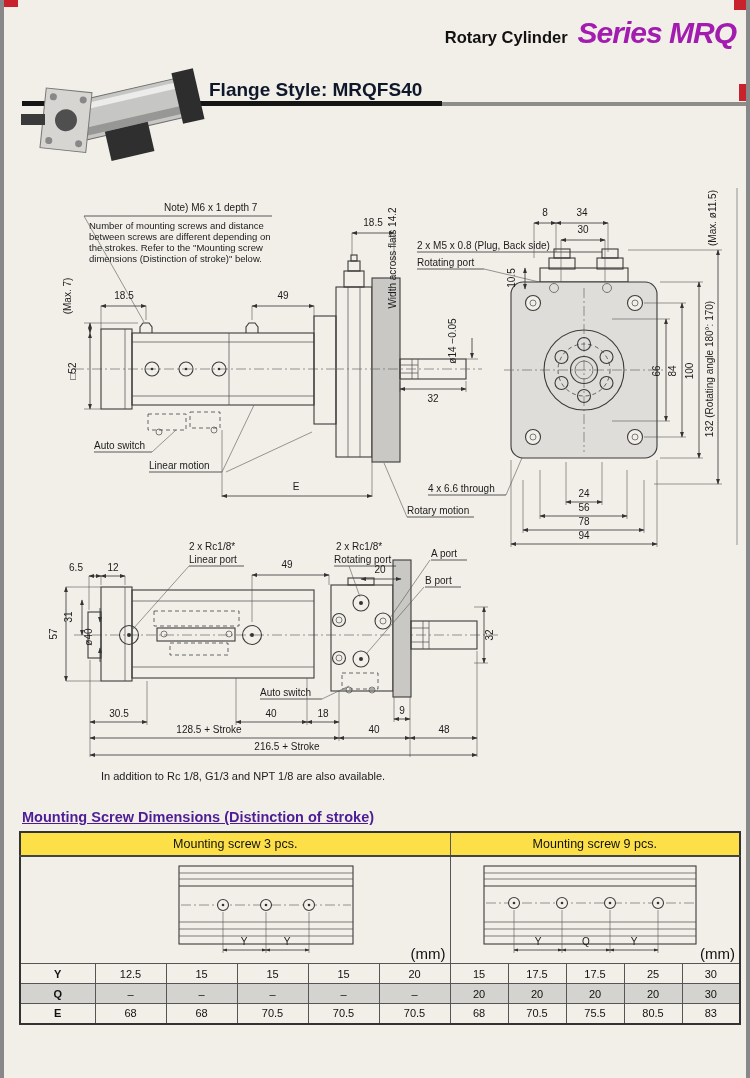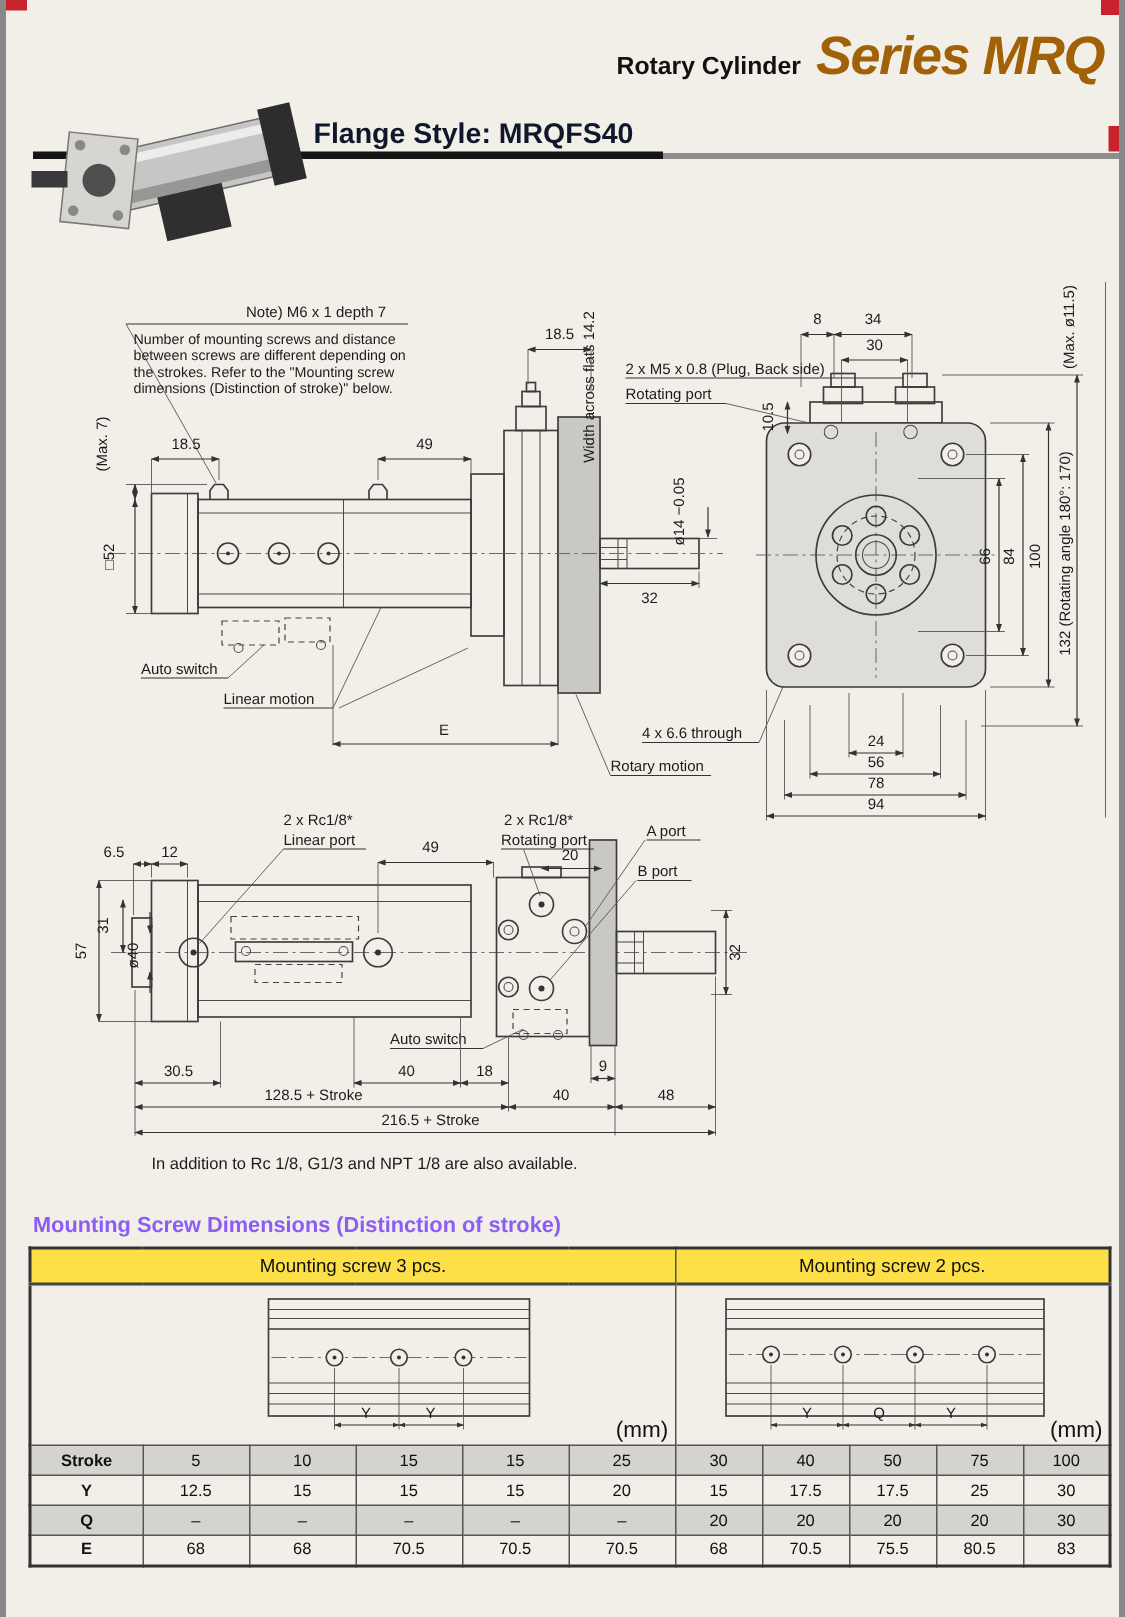--- a/index.html
+++ b/index.html
@@ -4,39 +4,39 @@
 <style>
   html,body{margin:0;padding:0;}
   body{font-family:"Liberation Sans",sans-serif;background:#888;}
   #page{position:relative;width:742px;height:1078px;background:#f2efe9;overflow:hidden;margin:0 auto;}
   .red{position:absolute;background:#c8232c;}
   .red-tl{left:0;top:0;width:14px;height:7px;}
   .red-tr{right:0;top:0;width:12px;height:10px;}
   .red-tab{right:0;top:84px;width:7px;height:17px;}
   #hdr{position:absolute;top:16px;right:10px;display:flex;align-items:baseline;gap:10px;}
   #hdr .ptype{font-size:16.5px;font-weight:bold;color:#111;}
-  #hdr .series{font-size:36px;font-weight:bold;font-style:italic;color:#a16207;letter-spacing:-1px;}
+  #hdr .series{font-size:30px;font-weight:bold;font-style:italic;color:#a21caf;letter-spacing:-1px;}
   .rule-black{position:absolute;left:18px;top:101px;width:420px;height:5px;background:#151515;z-index:1;}
   .rule-gray{position:absolute;left:438px;top:102px;width:305px;height:4px;background:#8f8d89;z-index:1;}
   #title{position:absolute;left:205px;top:79px;font-size:19px;font-weight:bold;color:#0f172a;z-index:3;}
   #photo{position:absolute;left:15px;top:58px;z-index:2;}
   svg{position:absolute;left:0;overflow:visible;}
   .ln{stroke:#3b3b3b;stroke-width:1.1;fill:none;}
   .thin{stroke:#4a4a4a;stroke-width:0.7;fill:none;}
   .dim{stroke:#333;stroke-width:0.8;fill:none;}
   .ext{stroke:#555;stroke-width:0.6;fill:none;}
   .cl{stroke:#6a6a6a;stroke-width:0.7;stroke-dasharray:10 3 2 3;fill:none;}
   .dsh{stroke:#444;stroke-width:0.8;stroke-dasharray:4 3;fill:none;}
   text.t{font:10px "Liberation Sans",sans-serif;fill:#1b1b1b;}
   text.ts{font:9.5px "Liberation Sans",sans-serif;fill:#1b1b1b;}
   .fillg{fill:#c9c8c4;}
   .fillp{fill:#deddd9;}
   .hole{fill:#f2efe9;}
   #footnote{position:absolute;left:97px;top:770px;font-size:11px;color:#1b1b1b;}
-  #tbl-title{position:absolute;left:18px;top:809px;font-size:14.5px;font-weight:bold;color:#8b5cf6;}
+  #tbl-title{position:absolute;left:18px;top:809px;font-size:14.5px;font-weight:bold;color:#4c1d95;text-decoration:underline;}
   #mtable{position:absolute;left:15px;top:831px;width:720px;border-collapse:collapse;table-layout:fixed;}
   #mtable th,#mtable td{border:1px solid #555;font-size:11px;color:#111;text-align:center;padding:0;}
   #mtable{border:2px solid #333;}
   #mtable tr.ghead th{background:#fde047;height:22px;font-weight:normal;font-size:12.5px;border-bottom:2px solid #444;}
   #mtable tr.diagrow td{height:106px;position:relative;vertical-align:middle;}
   #mtable tr.data{height:20px;}
   #mtable tr.shade td,#mtable tr.shade th{background:#d5d3cf;}
   #mtable tr.data th{font-weight:bold;font-size:11px;}
   .mm{position:absolute;right:4px;bottom:1px;font-size:15px;color:#111;}
   .dsvg{position:static;display:block;}
@@ -400,21 +400,21 @@
         <col style="width:71px">
       <col style="width:58px">
         <col style="width:58px">
         <col style="width:58px">
         <col style="width:58px">
         <col style="width:58px">
     </colgroup>
     <tbody>
         <tr class="ghead">
       <th colspan="6">Mounting screw 3 pcs.</th>
-      <th colspan="5">Mounting screw 2 pcs.</th>
+      <th colspan="5">Mounting screw 9 pcs.</th>
     </tr>
     <tr class="diagrow">
       <td colspan="6">
         <svg class="dsvg" width="190" height="96" viewBox="0 0 190 96" style="margin-left:150px">
           <defs>
             <marker id="ar3" viewBox="0 0 10 10" refX="9" refY="5" markerWidth="6" markerHeight="6" orient="auto-start-reverse">
               <path d="M0,1.5 L10,5 L0,8.5 z" fill="#333"></path>
             </marker>
           </defs>
           <rect class="ln" x="8" y="4" width="174" height="78"></rect>
@@ -471,33 +471,20 @@
           <text class="t" x="62" y="83" text-anchor="middle">Y</text>
           <text class="t" x="110" y="83" text-anchor="middle">Q</text>
           <text class="t" x="158" y="83" text-anchor="middle">Y</text>
           <line class="dim" x1="38" y1="88" x2="86" y2="88" marker-start="url(#ar4)" marker-end="url(#ar4)"></line>
           <line class="dim" x1="86" y1="88" x2="134" y2="88" marker-start="url(#ar4)" marker-end="url(#ar4)"></line>
           <line class="dim" x1="134" y1="88" x2="182" y2="88" marker-start="url(#ar4)" marker-end="url(#ar4)"></line>
         </svg>
         <span class="mm">(mm)</span>
       </td>
     </tr>
-    <tr class="data shade">
-      <th>Stroke</th>
-      <td>5</td>
-      <td>10</td>
-      <td>15</td>
-      <td>15</td>
-      <td>25</td>
-      <td>30</td>
-      <td>40</td>
-      <td>50</td>
-      <td>75</td>
-      <td>100</td>
-    </tr>
     <tr class="data">
       <th>Y</th>
       <td>12.5</td>
       <td>15</td>
       <td>15</td>
       <td>15</td>
       <td>20</td>
       <td>15</td>
       <td>17.5</td>
       <td>17.5</td>

